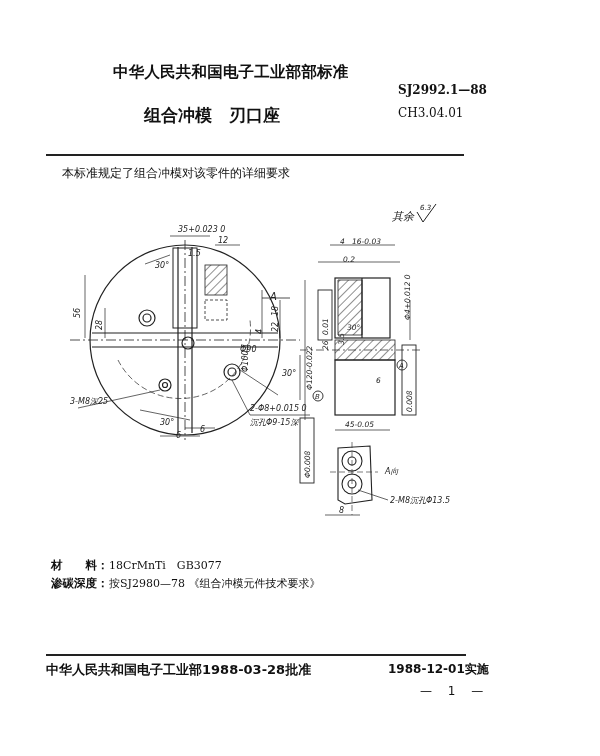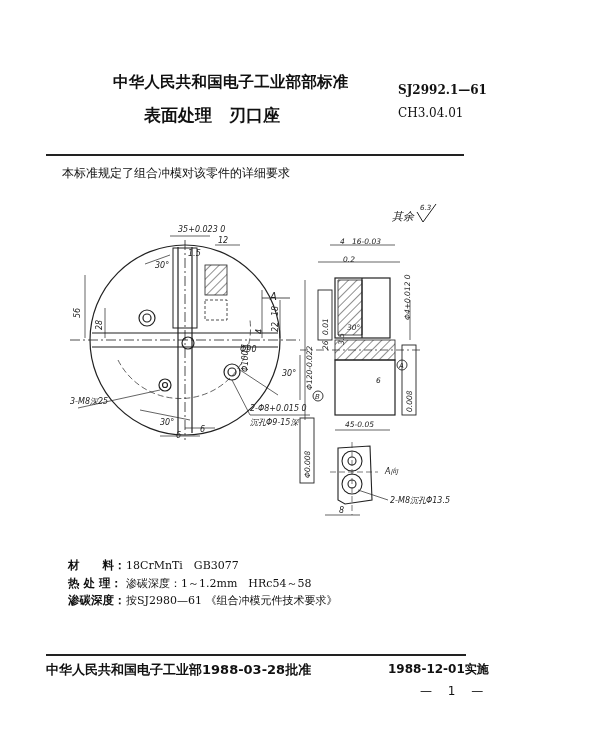--- a/index.html
+++ b/index.html
@@ -1,44 +1,44 @@
 <!DOCTYPE html>
 <html><head>
 <meta charset="utf-8">
 <style>
   html, body { margin: 0; padding: 0; }
   body {
     width: 600px; height: 756px; background: #ffffff; position: relative; overflow: hidden;
     font-family: "DejaVu Sans", sans-serif; color: #111;
   }
   .abs { position: absolute; }
-  .org { left: 113px; top: 72px; font-size: 15.5px; font-weight: bold; letter-spacing: 0.2px; }
+  .org { left: 113px; top: 62px; font-size: 15.5px; font-weight: bold; letter-spacing: 0.2px; }
   .code1 { left: 398px; top: 83px; font-size: 12px; font-weight: bold; font-family: "DejaVu Serif", serif; }
   .code2 { left: 398px; top: 106px; font-size: 12px; font-family: "DejaVu Serif", serif; }
   .title { left: 144px; top: 104px; font-size: 17px; font-weight: bold; word-spacing: 14px; }
   .rule-top { left: 46px; top: 154px; width: 418px; height: 2px; background: #222; }
   .intro { left: 62px; top: 165px; font-size: 12px; font-family: "DejaVu Serif", serif; }
   .drawing { left: 40px; top: 195px; width: 500px; height: 335px; }
-  .specs { left: 68px; top: 557px; font-size: 11.5px; line-height: 17.5px; }
+  .specs { left: 51px; top: 557px; font-size: 11.5px; line-height: 17.5px; }
   .spec-row { white-space: nowrap; }
   .spec-label { font-weight: bold; display: inline-block; width: 58px; letter-spacing: 0; }
   .spec-value { font-family: "DejaVu Serif", serif; font-size: 11px; }
   .rule-bottom { left: 46px; top: 654px; width: 420px; height: 2px; background: #222; }
   .footer-left { left: 46px; top: 661px; font-size: 13px; font-weight: bold; }
   .footer-right { left: 388px; top: 661px; font-size: 12px; font-weight: bold; }
   .page-num { left: 420px; top: 684px; font-size: 12px; letter-spacing: 6px; }
   svg text { font-family: "DejaVu Sans", sans-serif; font-style: italic; fill: #222; }
 </style>
 </head>
 <body>
 
 <div class="abs org">中华人民共和国电子工业部部标准</div>
-<div class="abs code1">SJ2992.1—61</div>
+<div class="abs code1">SJ2992.1—88</div>
 <div class="abs code2">CH3.04.01</div>
-<div class="abs title">表面处理　刃口座</div>
+<div class="abs title">组合冲模　刃口座</div>
 <div class="abs rule-top"></div>
 <div class="abs intro">本标准规定了组合冲模对该零件的详细要求</div>
 
 <svg class="abs drawing" viewBox="40 195 500 335" width="500" height="335" xmlns="http://www.w3.org/2000/svg">
   <defs>
     <pattern id="hatch" patternUnits="userSpaceOnUse" width="6" height="6" patternTransform="rotate(45)">
       <line x1="0" y1="0" x2="0" y2="6" stroke="#222" stroke-width="1"></line>
     </pattern>
   </defs>
 
@@ -170,23 +170,20 @@
     <text x="390" y="503">2-M8沉孔Φ13.5</text>
     <text x="339" y="513">8</text>
   </g>
 </svg>
 
 <div class="abs specs">
   <div class="spec-row">
     <span class="spec-label">材　　料：</span><span class="spec-value">18CrMnTi　GB3077</span>
   </div>
   <div class="spec-row">
-    <span class="spec-label">热 处 理：</span><span class="spec-value">渗碳深度：1～1.2mm　HRc54～58</span>
-  </div>
-  <div class="spec-row">
-    <span class="spec-label">渗碳深度：</span><span class="spec-value">按SJ2980—61 《组合冲模元件技术要求》</span>
+    <span class="spec-label">渗碳深度：</span><span class="spec-value">按SJ2980—78 《组合冲模元件技术要求》</span>
   </div>
 </div>
 
 <div class="abs rule-bottom"></div>
 <div class="abs footer-left">中华人民共和国电子工业部1988-03-28批准</div>
 <div class="abs footer-right">1988-12-01实施</div>
 <div class="abs page-num">— 1 —</div>
 
 </body></html>

